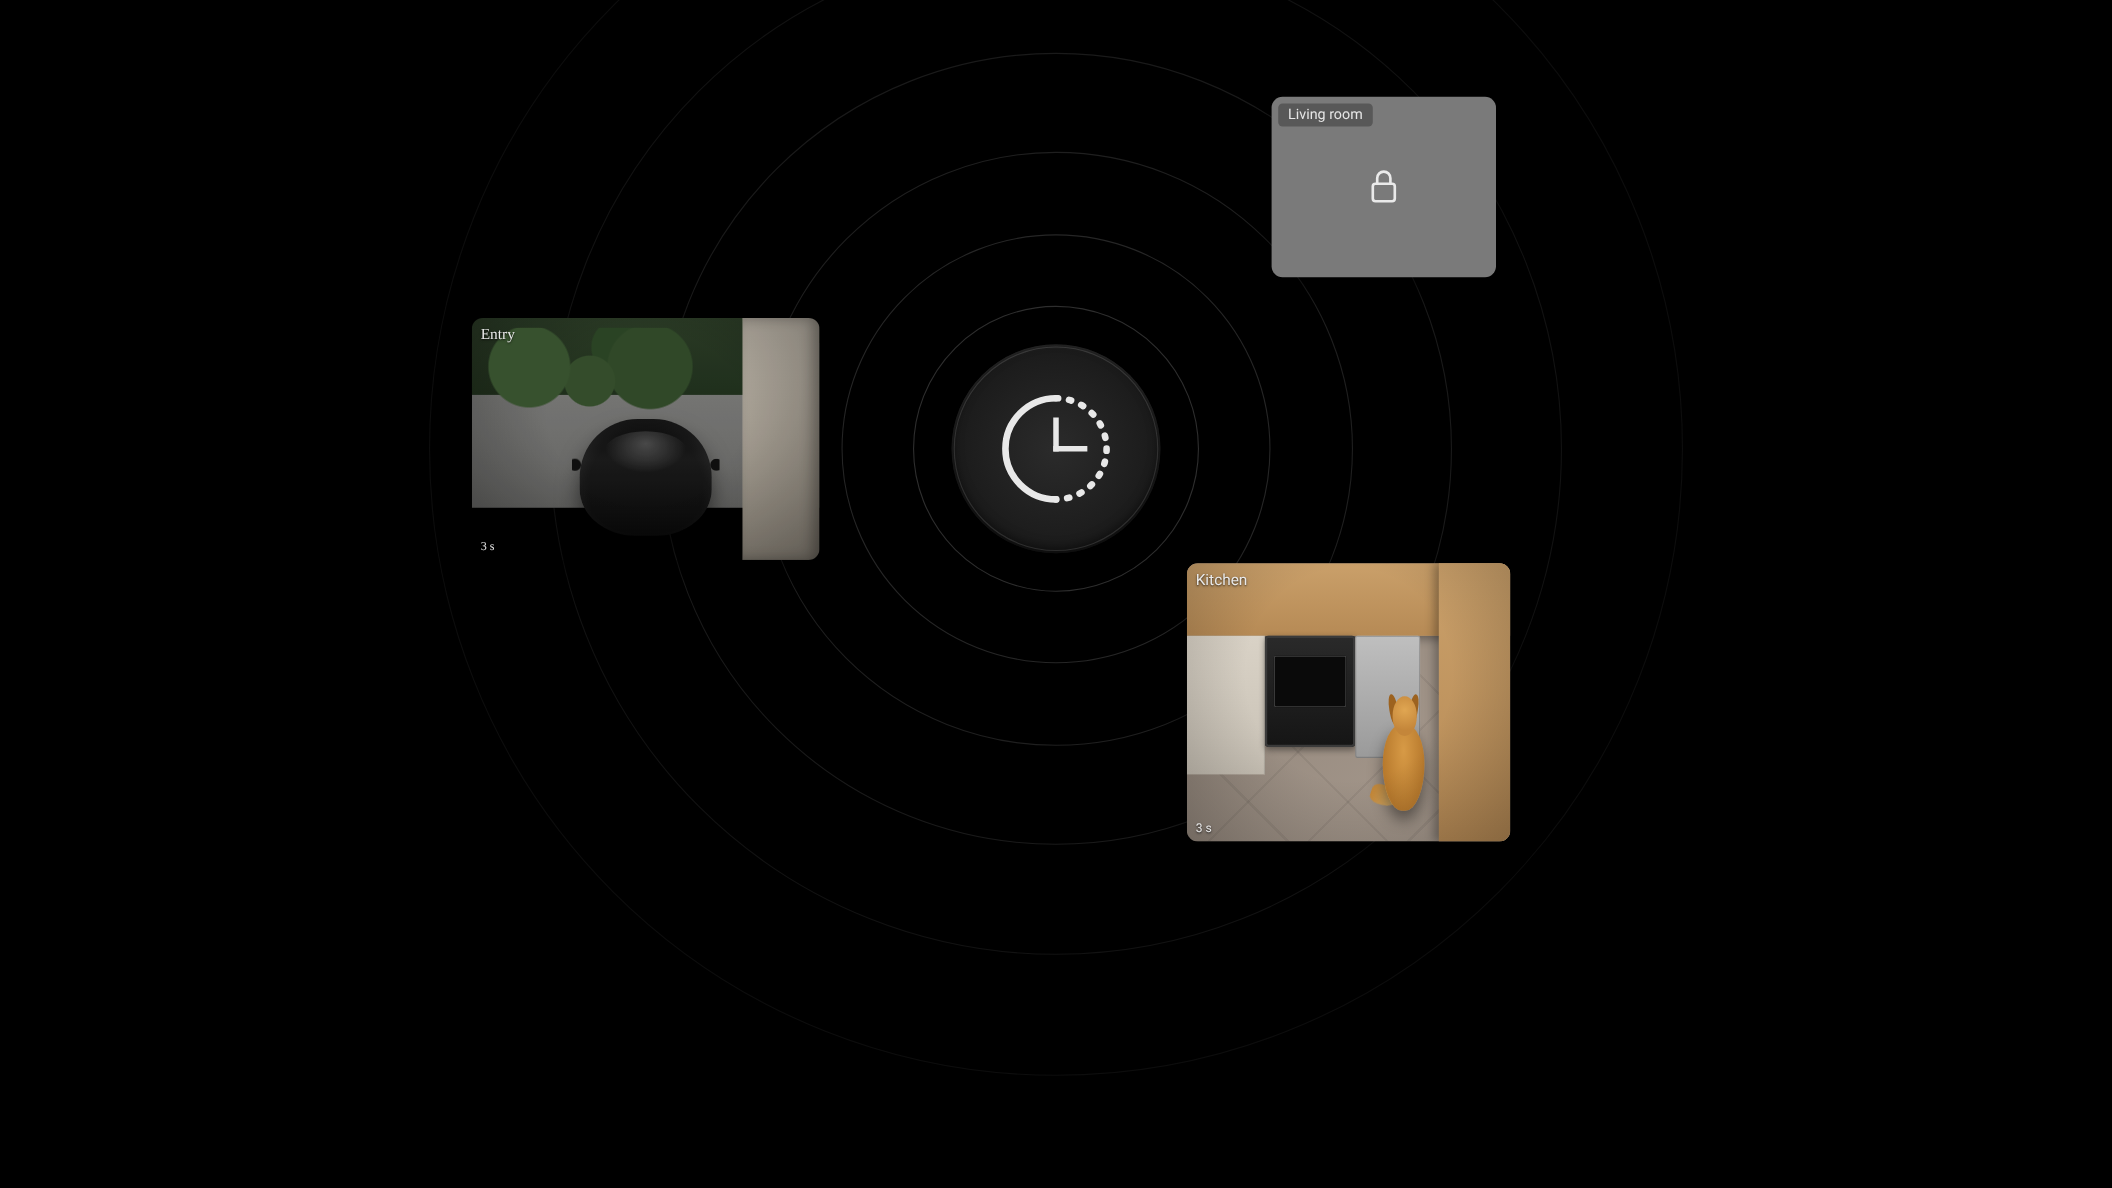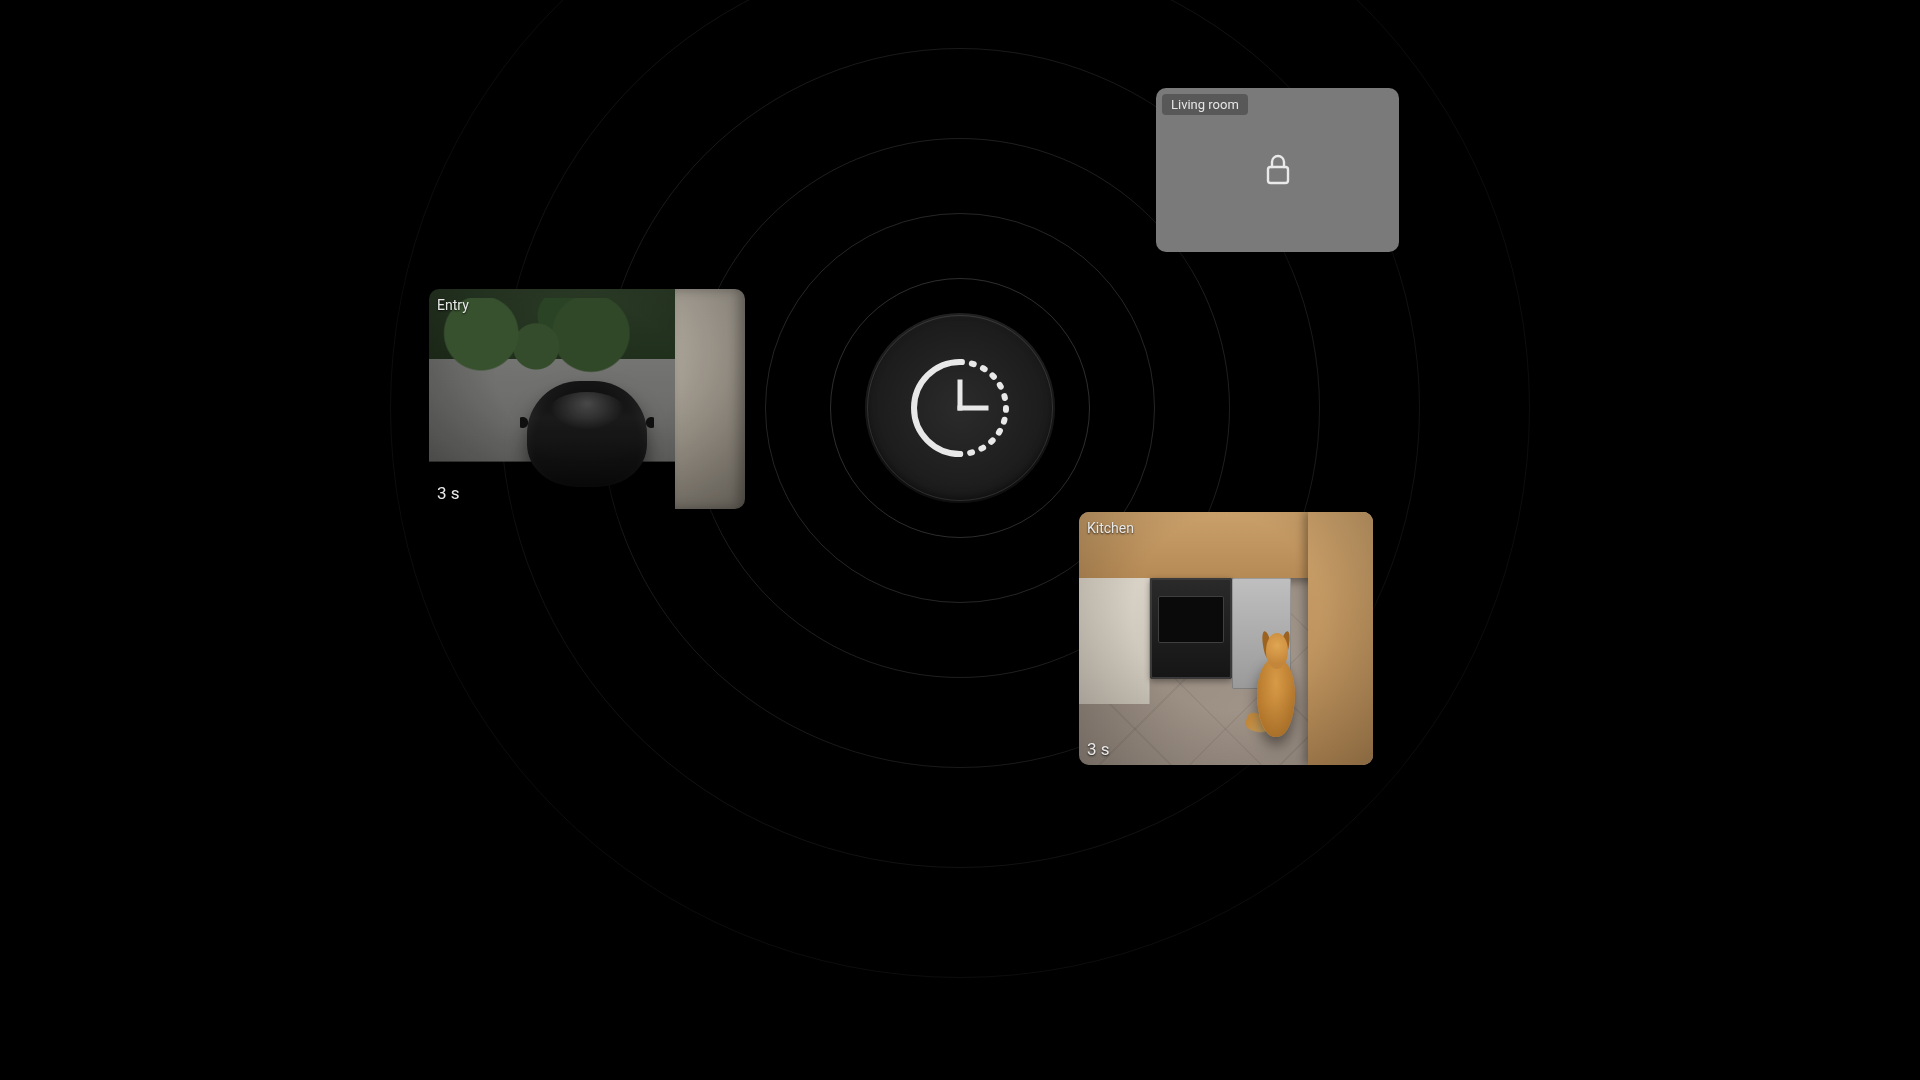--- a/index.html
+++ b/index.html
@@ -67,36 +67,36 @@
   .tile .label {
     position: absolute;
     top: 8px; left: 8px;
     font-size: 14px;
     color: #e9e9e9;
     text-shadow: 0 1px 2px rgba(0,0,0,0.8);
   }
   .tile .timestamp {
     position: absolute;
     bottom: 6px; left: 8px;
-    font-size: 17px;
+    font-size: 11px;
     color: #e9e9e9;
     text-shadow: 0 1px 2px rgba(0,0,0,0.8);
   }
   .label-pill {
     position: absolute;
     top: 6px; left: 6px;
     font-size: 13px;
     color: #e6e6e6;
     background: rgba(0,0,0,0.28);
     padding: 3px 9px;
     border-radius: 4px;
   }
 
   
-  .tile-entry { left: 197px; top: 289px; width: 316px; height: 220px; }
+  .tile-entry { left: 197px; top: 289px; width: 316px; height: 220px; font-family: Liberation Serif, serif; }
   .entry-scene {
     position: absolute; inset: 0;
     background:
       
       linear-gradient(#2e4029, #23341f) 0 0 / 100% 32% no-repeat,
       
       linear-gradient(#8a8a88, #6f6f6d) 0 32% / 100% 68% no-repeat;
     filter: brightness(0.9);
   }
   .entry-scene::before {
@@ -146,21 +146,21 @@
       radial-gradient(circle at 2% 50%, #111 0 5px, transparent 6px),
       radial-gradient(circle at 98% 50%, #111 0 5px, transparent 6px);
   }
   .entry-vignette {
     position: absolute; inset: 0;
     background: radial-gradient(ellipse at 50% 40%, rgba(0,0,0,0) 40%, rgba(0,0,0,0.35) 100%);
     pointer-events: none;
   }
 
   
-  .tile-living { left: 924px; top: 88px; width: 243px; height: 164px; background: #7a7a7a; padding-left: 15px; }
+  .tile-living { left: 924px; top: 88px; width: 204px; height: 164px; background: #7a7a7a; padding-left: 15px; }
   .tile-living .lock-wrap {
     position: absolute; inset: 0;
     display: flex; align-items: center; justify-content: center;
   }
 
   
   .tile-kitchen { left: 847px; top: 512px; width: 294px; height: 253px; }
   .kitchen-scene {
     position: absolute; inset: 0;
     background:

